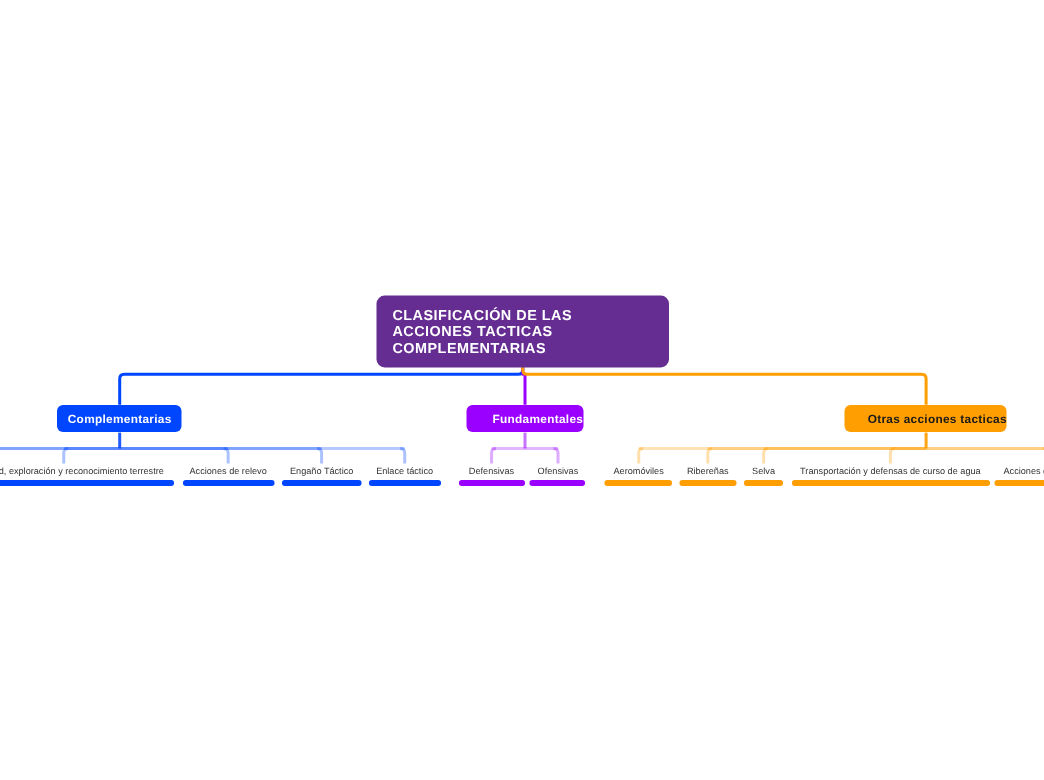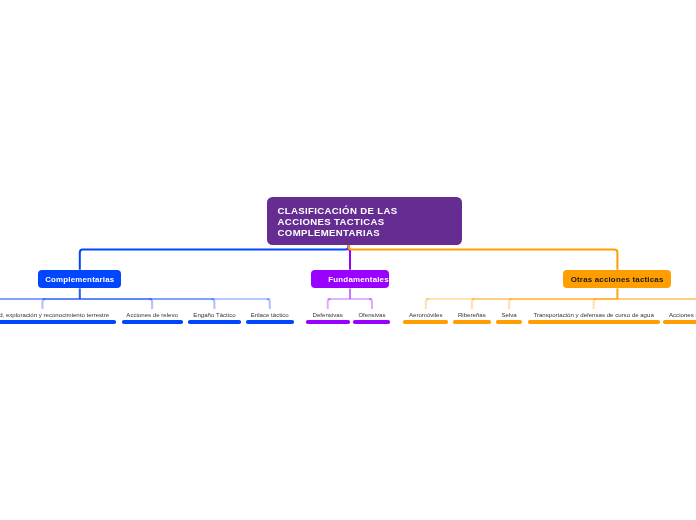--- a/index.html
+++ b/index.html
@@ -6,21 +6,21 @@
   html,body{margin:0;padding:0;background:#ffffff;}
   body{width:696px;height:520px;overflow:hidden;
        font-family:"Liberation Sans",sans-serif;
        -webkit-font-smoothing:antialiased;}
   #canvas{position:relative;width:696px;height:520px;background:#fff;overflow:hidden;
           will-change:transform;transform:translateZ(0);}
   svg.links{position:absolute;left:0;top:0;width:696px;height:520px;}
 
   .node{position:absolute;box-sizing:border-box;}
   .root{border-radius:5.5px;color:#fff;font-weight:bold;
-        font-size:9.6px;line-height:11.2px;letter-spacing:0.34px;margin-left:16px;}
+        font-size:9.6px;line-height:11.2px;letter-spacing:0.34px;}
   .root .rt{position:absolute;left:10.6px;top:7.8px;}
   .branch{border-radius:4px;font-weight:bold;font-size:7.9px;
           display:flex;align-items:center;justify-content:center;
           letter-spacing:0.2px;line-height:1;padding-left:0.2px;padding-top:1.3px;}
 
   .leaf{position:absolute;}
   .leaf .lt{position:absolute;left:0;top:0;width:100%;text-align:center;
             font-size:6.1px;line-height:8px;color:#333333;white-space:nowrap;}
   .leaf .lb{position:absolute;left:0;height:3.4px;width:100%;border-radius:1.8px;}
 </style>
@@ -66,21 +66,21 @@
       <div>COMPLEMENTARIAS</div>
     </div>
   </div>
 
   <div class="node branch" id="b0" style="left: 38px; top: 269.8px; width: 83.4px; height: 18.6px; background: rgb(0, 70, 255); color: rgb(255, 255, 255);">
     <span>Complementarias</span>
   </div>
   <div class="node branch" id="b1" style="left: 311px; top: 269.8px; width: 77.8px; height: 18.6px; background: rgb(154, 0, 255); color: rgb(255, 255, 255); justify-content: flex-end;">
     <span>Fundamentales</span>
   </div>
-  <div class="node branch" id="b2" style="left: 562.8px; top: 269.8px; width: 108.4px; height: 18.6px; background: rgb(255, 158, 0); color: rgb(26, 26, 26);">
+  <div class="node branch" id="b2" style="left: 562.8px; top: 269.8px; width: 108.4px; height: 18.6px; background: rgb(255, 158, 0); color: rgb(26, 26, 26); justify-content: flex-end;">
     <span>Otras acciones tacticas</span>
   </div>
 
   <div id="leafHost">
       <div class="leaf" style="left: -31px; top: 310.7px; width: 147px;">
         <div class="lt" style="margin-left: -0.5px;">Seguridad, exploración y reconocimiento terrestre</div>
         <div class="lb" style="top: 9.7px; background: rgb(0, 70, 255);"></div>
       </div>
       <div class="leaf" style="left: 121.5px; top: 310.7px; width: 61.2px;">
         <div class="lt">Acciones de relevo</div>

